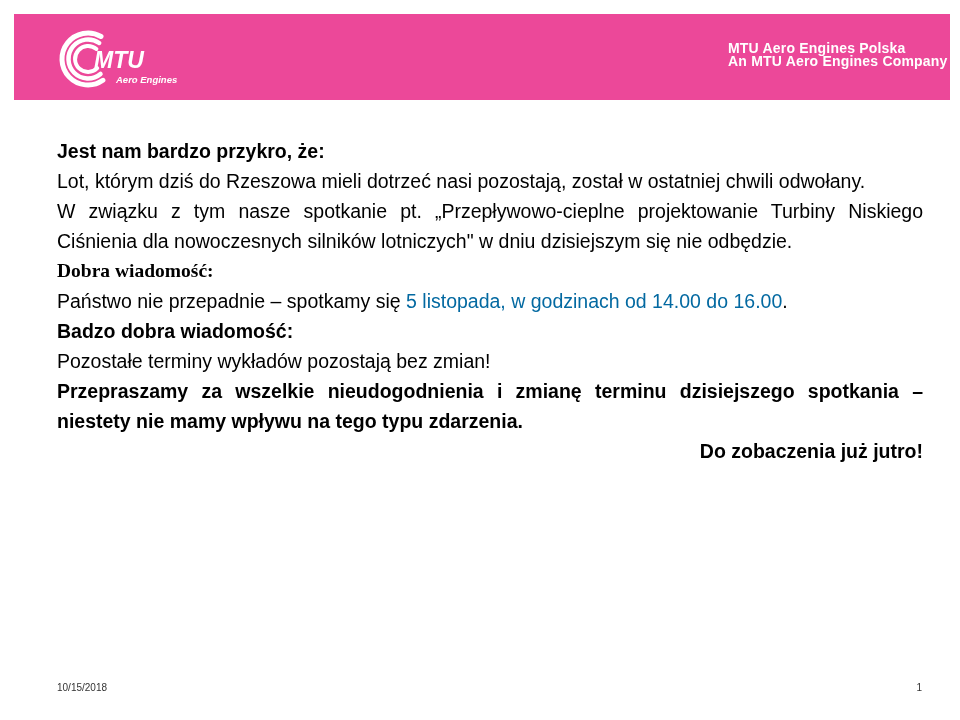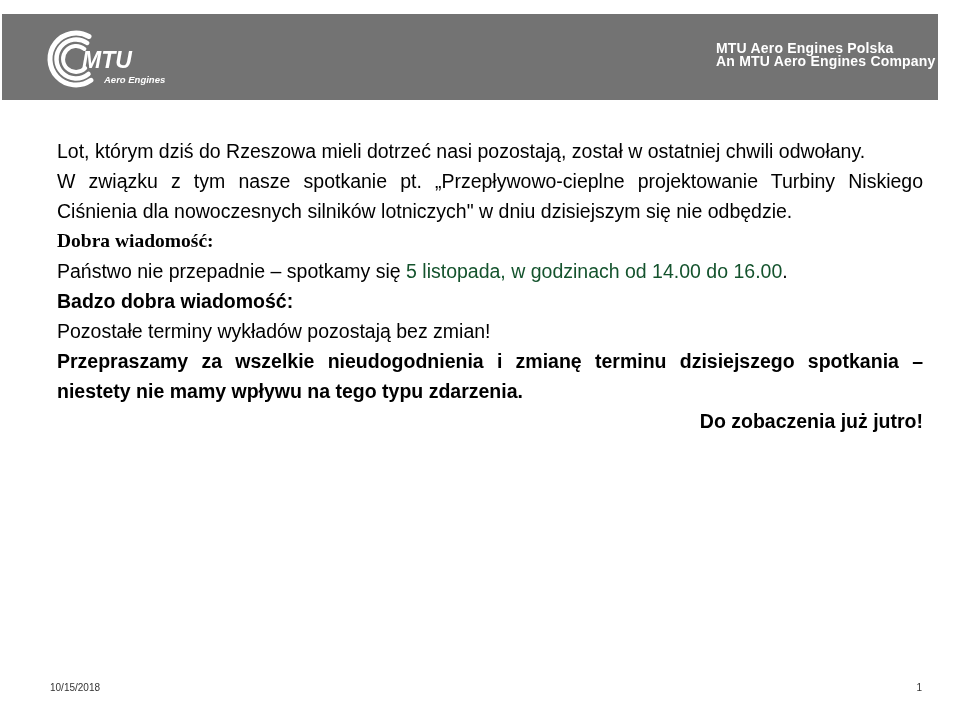--- a/index.html
+++ b/index.html
@@ -8,25 +8,25 @@
     position: relative;
     width: 960px;
     height: 720px;
     background: #ffffff;
     overflow: hidden;
     font-family: "Liberation Sans", sans-serif;
   }
   
   .band {
     position: absolute;
-    left: 2px;
+    left: 14px;
     top: 14px;
     width: 936px;
     height: 86px;
-    background: #737373;
+    background: #ec4899;
   }
   .logo {
     position: absolute;
     left: 42px;
     top: 14px;
     width: 130px;
     height: 64px;
   }
   .logo svg { display: block; }
   .logo text {
@@ -62,29 +62,29 @@
   .mt-flight   { margin-top: 5px; }
   .mt-notgood  { margin-top: 2px; }
   .mt-meeting  { margin-top: 4px; }
   .mt-good     { margin-top: 3px; font-family: Liberation Serif, serif; }
   .mt-resched  { margin-top: 2px; }
   .mt-verygood { margin-top: 2px; }
   .mt-dates    { margin-top: 2px; }
   .mt-apology  { margin-top: -3px; }
   .mt-closing  { margin-top: 31px; }
   .closing { text-align: right; font-weight: bold; }
-  .highlight { color: #14532d; }
+  .highlight { color: #0369a1; }
   
   .footer-date, .page-num, .copyright {
     position: absolute;
     font-size: 10px;
     color: #333333;
     line-height: 12px;
   }
-  .footer-date { left: 50px; top: 682px; }
+  .footer-date { left: 57px; top: 682px; }
   .page-num    { right: 38px; top: 682px; }
   .copyright   { left: 57px; top: 701px; }
 </style>
 </head>
 <body>
 
 <div class="slide">
 
   <div class="band">
     <div class="logo">
@@ -99,20 +99,21 @@
       </svg>
     </div>
     <div class="company">
       <div>MTU Aero Engines Polska</div>
       <div>An MTU Aero Engines Company</div>
     </div>
   </div>
 
   <div class="content">
 
+    <p class="b mt-sorry">Jest nam bardzo przykro, że:</p>
 
     <p class="mt-flight">Lot, którym dziś do Rzeszowa mieli dotrzeć nasi pozostają, został w ostatniej chwili odwołany.</p>
 
 
     <p class="mt-meeting">W związku z tym nasze spotkanie pt. „Przepływowo-cieplne projektowanie Turbiny Niskiego Ciśnienia dla nowoczesnych silników lotniczych" w dniu dzisiejszym się nie odbędzie.</p>
 
     <p class="b mt-good">Dobra wiadomość:</p>
 
     <p class="mt-resched"><span>Państwo nie przepadnie – spotkamy się </span><span class="highlight">5 listopada, w godzinach od 14.00 do 16.00</span><span>.</span></p>
 

